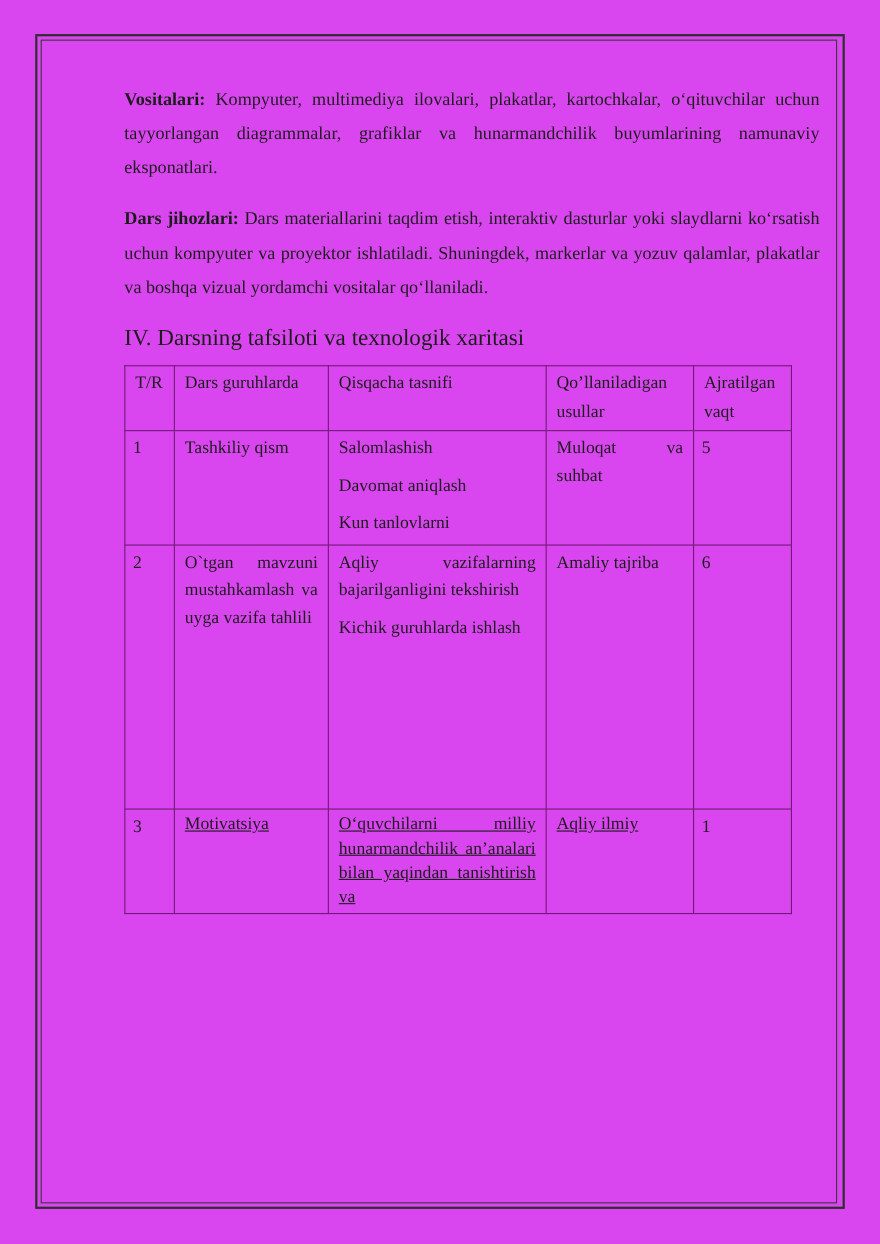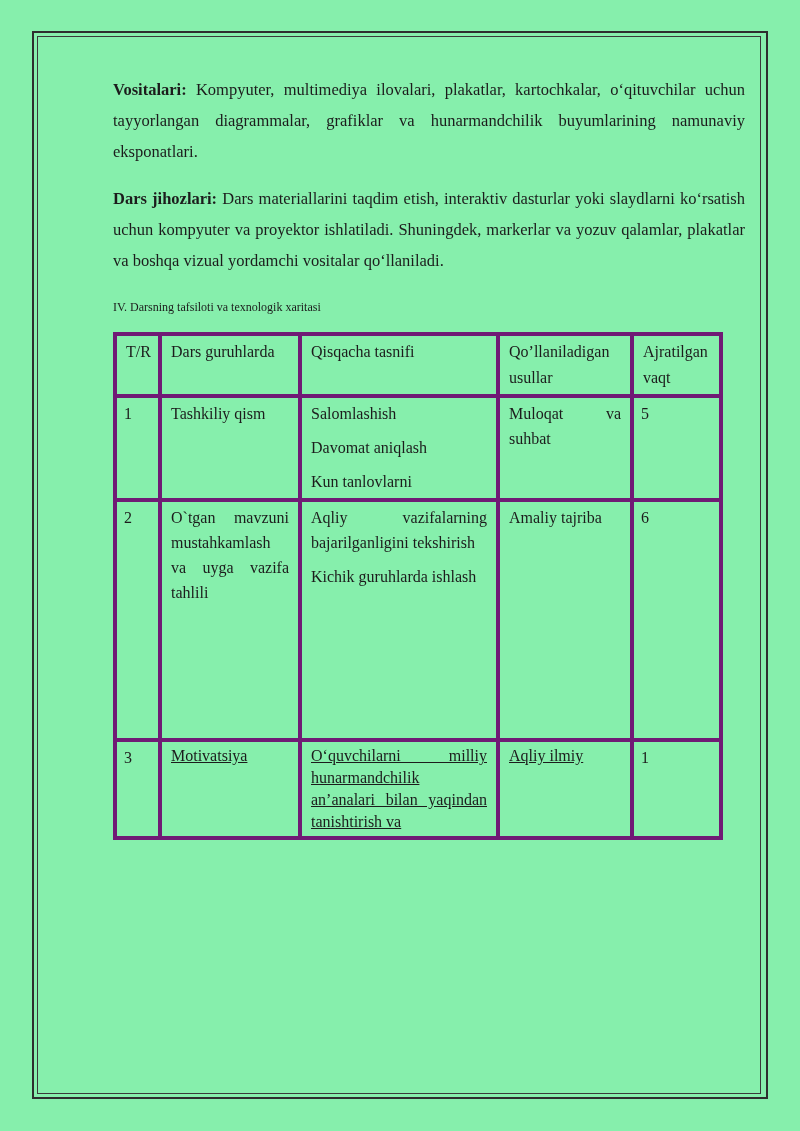--- a/index.html
+++ b/index.html
@@ -1,20 +1,20 @@
 <!DOCTYPE html>
 <html><head>
 <meta charset="utf-8">
 <style>
   html, body { margin: 0; padding: 0; background: #ffffff; }
   .page {
     position: relative;
     width: 800px;
     height: 1131px;
-    background: #86efac;
+    background: #d946ef;
     font-family: "Liberation Serif", "DejaVu Serif", serif;
     color: #1c1c1c;
     overflow: hidden;
   }
   .frame-outer {
     position: absolute;
     left: 32px; top: 31px;
     width: 732px; height: 1064px;
     border: 2px solid #2e2e2e;
   }
@@ -31,32 +31,32 @@
   }
   .para {
     margin: 0 0 16px 0;
     font-size: 16.5px;
     line-height: 31px;
     text-align: justify;
   }
   .lead { font-weight: bold; }
   .heading {
     margin: 0 0 9px 0;
-    font-size: 12px;
+    font-size: 21px;
     line-height: 31px;
     text-align: left;
   }
   table.lesson-table {
     border-collapse: collapse;
     table-layout: fixed;
     width: 606px;
     font-size: 16px;
   }
   .lesson-table th, .lesson-table td {
-    border: 4px solid #701a75;
+    border: 1px solid #701a75;
     vertical-align: top;
     padding: 3px 9px;
     font-weight: normal;
     text-align: left;
     line-height: 26px;
     overflow: hidden;
   }
   .lesson-table col.c1 { width: 45px; }
   .lesson-table col.c2 { width: 140px; }
   .lesson-table col.c3 { width: 198px; }

